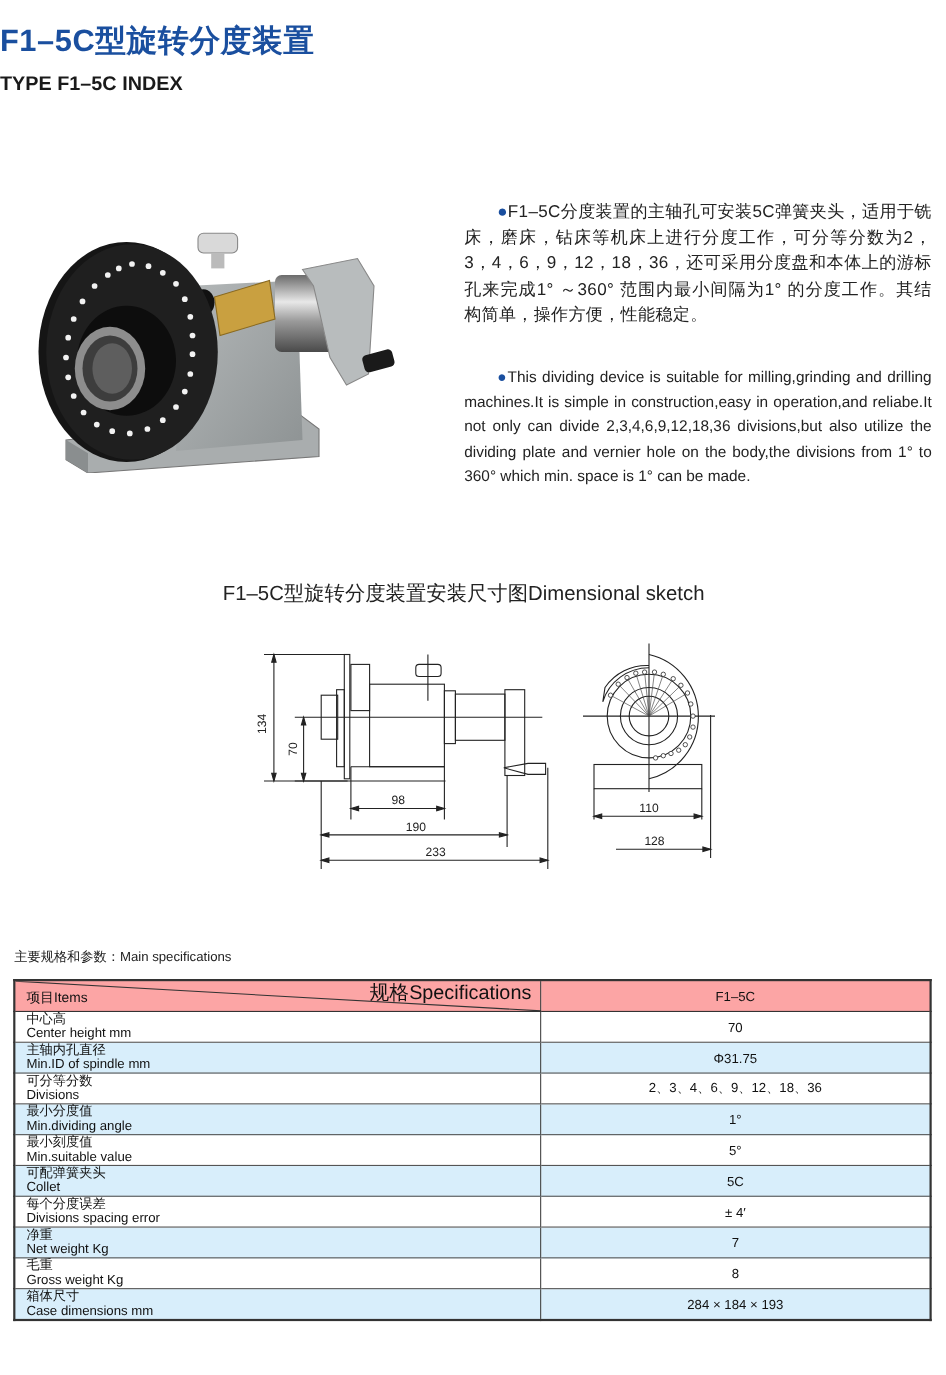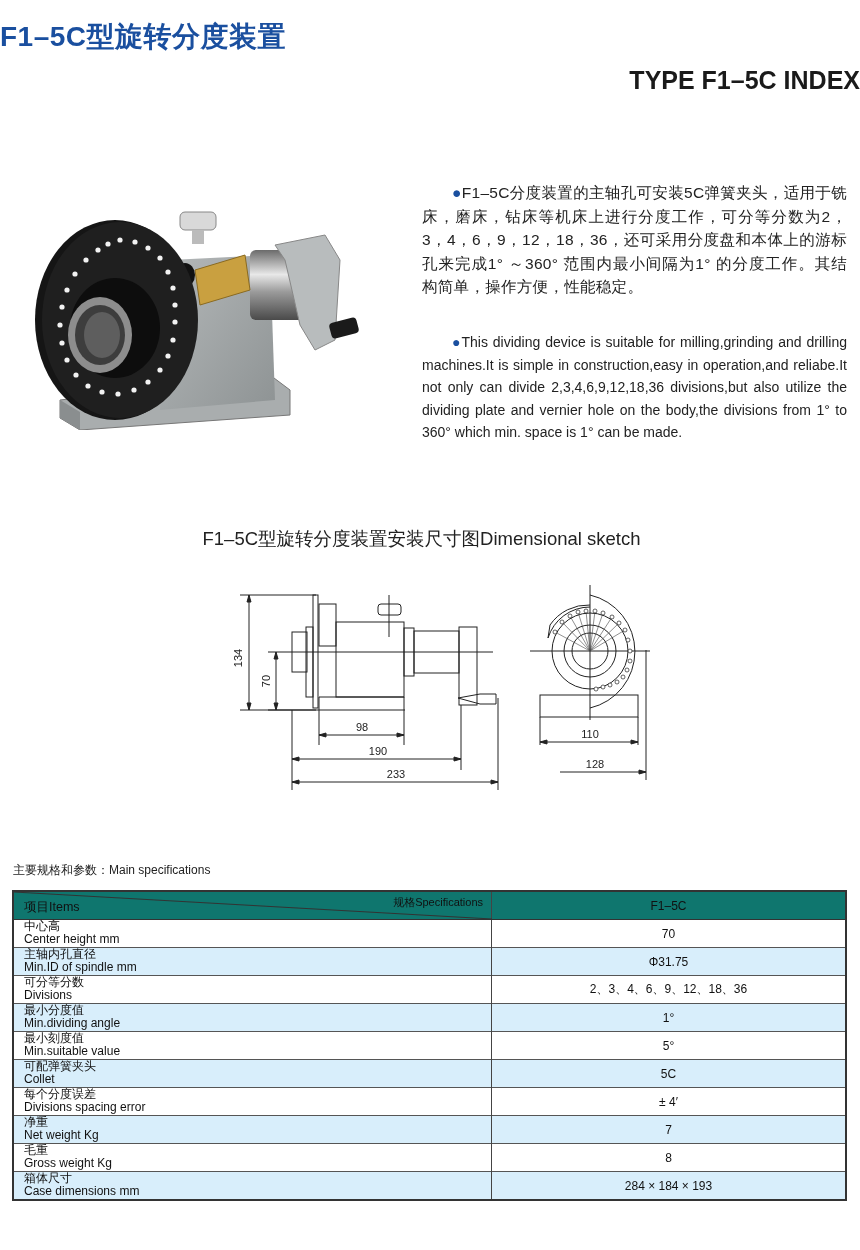--- a/index.html
+++ b/index.html
@@ -1,43 +1,43 @@
 <!DOCTYPE html>
 <html><head>
 <meta charset="utf-8">
 <style>
   html, body { margin:0; padding:0; background:#ffffff; }
   body { width:860px; height:1250px; position:relative; overflow:hidden;
          font-family:"Liberation Sans", "DejaVu Sans", sans-serif; color:#222; }
   .title-cn { position:absolute; top:18px; left:0; width:860px; 
               font-size:28px; font-weight:bold; color:#1a4f9f; letter-spacing:0.5px; }
-  .title-en { position:absolute; top:66px; left:0; width:860px; text-align:right;
-              font-size:25px; font-weight:bold; color:#1a1a1a; }
+  .title-en { position:absolute; top:66px; left:0; width:860px; text-align:left;
+              font-size:18px; font-weight:bold; color:#1a1a1a; }
   .photo { position:absolute; left:20px; top:200px; width:345px; height:230px; }
   .desc-cn { position:absolute; left:422px; top:181px; width:425px; font-size:15.5px;
              line-height:23.5px; color:#222; text-align:justify; letter-spacing:0.3px; }
   .desc-en { position:absolute; left:422px; top:331px; width:425px; font-size:14px;
              line-height:22.6px; color:#222; text-align:justify; }
   .bullet { color:#1a4f9f; margin-left:30px; }
   .sketch-title { position:absolute; top:526px; left:0; width:843px; text-align:center;
                   font-size:18.5px; color:#222; }
   .sketch-side { position:absolute; left:228px; top:580px; width:290px; height:215px; }
   .sketch-front { position:absolute; left:520px; top:580px; width:140px; height:200px;text-decoration:underline; }
   .specs-heading { position:absolute; left:13px; top:862px; font-size:12px; color:#222; }
   table.specs { position:absolute; left:12px; top:890px; width:835px; border-collapse:collapse;
                 border:2px solid #333; font-size:12px; color:#111; }
   table.specs td { border-top:1px solid #555; padding:0; height:27px; }
   table.specs td.item { width:467px; padding-left:10px; line-height:13px; vertical-align:top;
                         border-right:1px solid #444; }
   table.specs td.val { text-align:center; vertical-align:middle; }
-  table.specs tr.hdr td { background:#0f766e; height:27px; border-bottom:1px solid #333; }
+  table.specs tr.hdr td { background:#fca5a5; height:27px; border-bottom:1px solid #333; }
   table.specs tr.alt td { background:#d8eefb; }
   .hdr-cell { position:relative; height:27px; }
   .hdr-left { position:absolute; left:0; top:9px; font-size:12.5px; }
-  .hdr-right { position:absolute; right:8px; top:4px; font-size:11px; }
+  .hdr-right { position:absolute; right:8px; top:4px; font-size:18px; }
   .hdr-diag { position:absolute; left:-10px; top:0; width:478px; height:27px; }
 </style>
 </head>
 <body>
 
 <div class="title-cn">F1–5C型旋转分度装置</div>
 <div class="title-en">TYPE F1–5C INDEX</div>
 
 <div class="photo">
   <svg width="345" height="230" viewBox="0 0 345 230">

